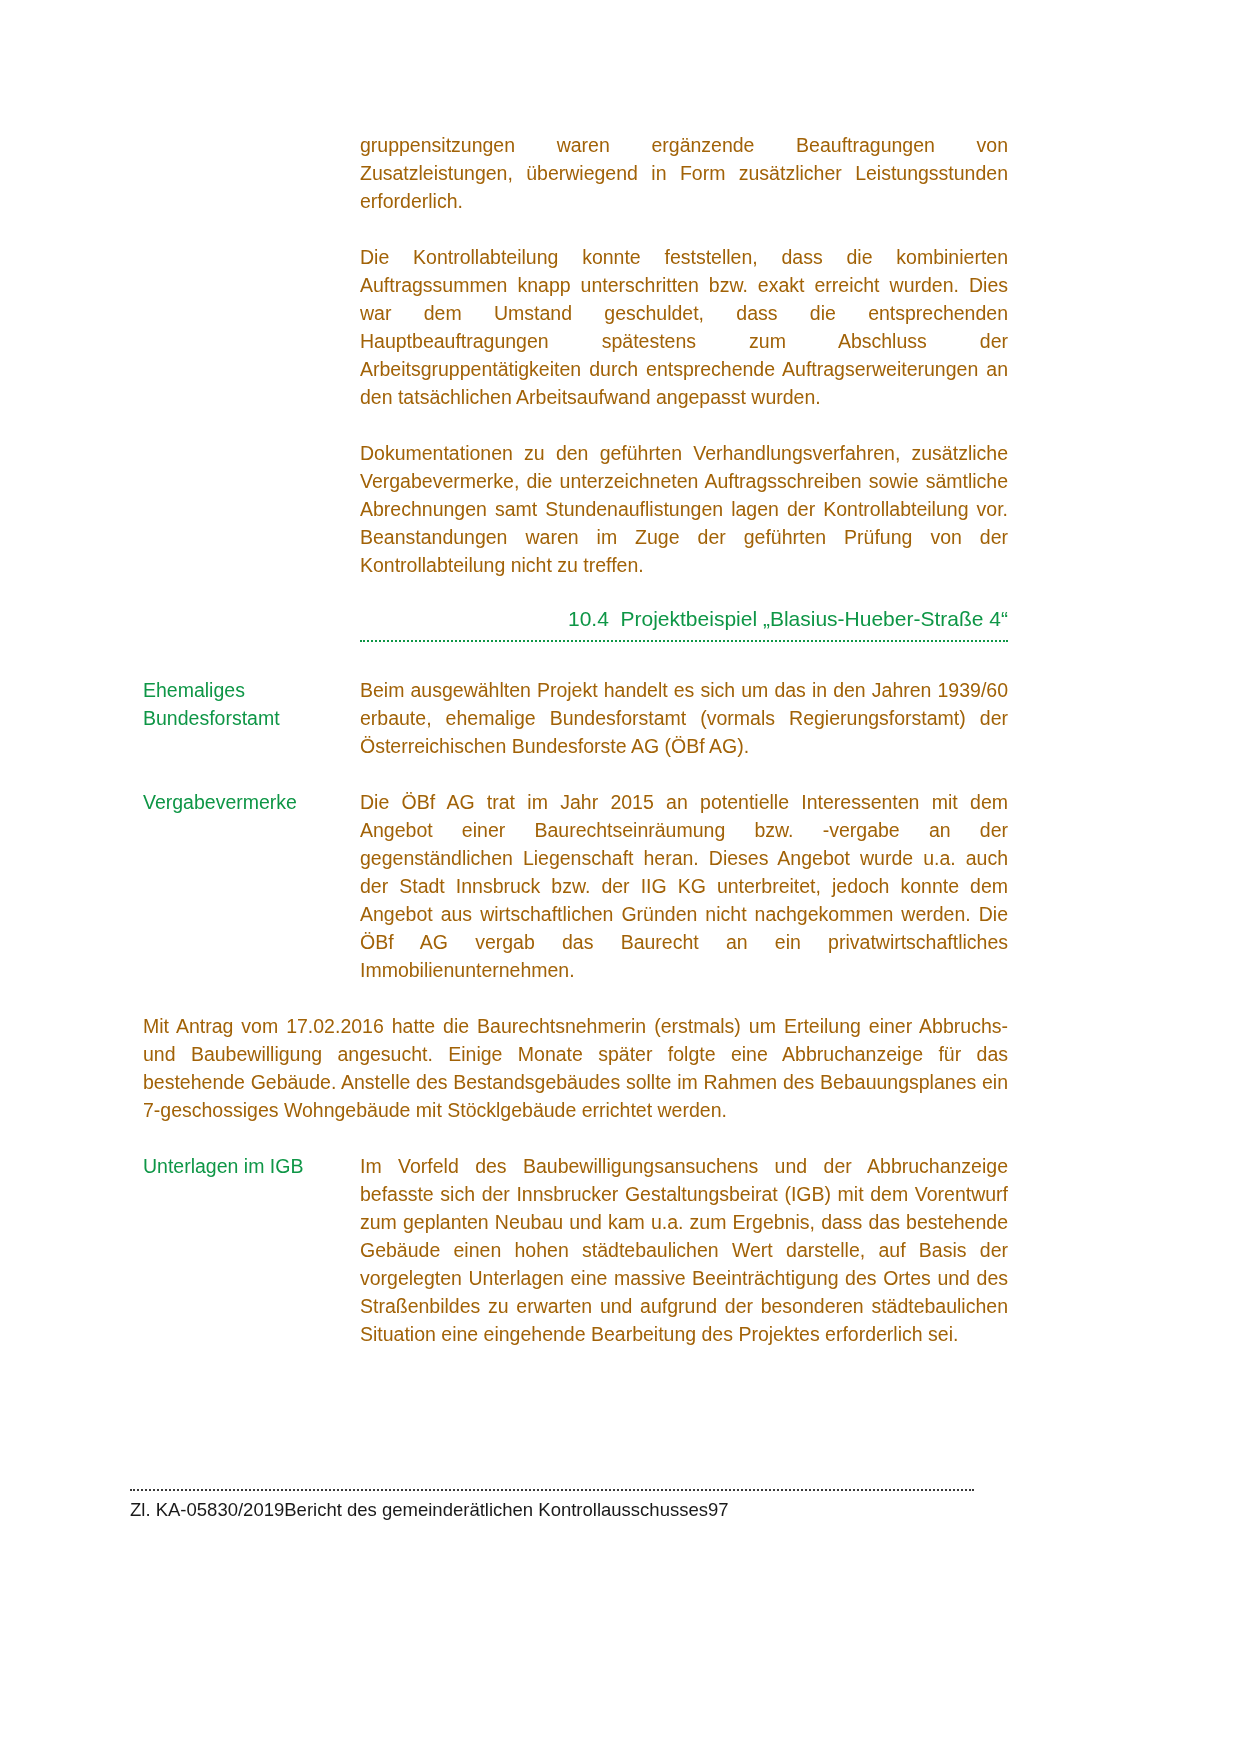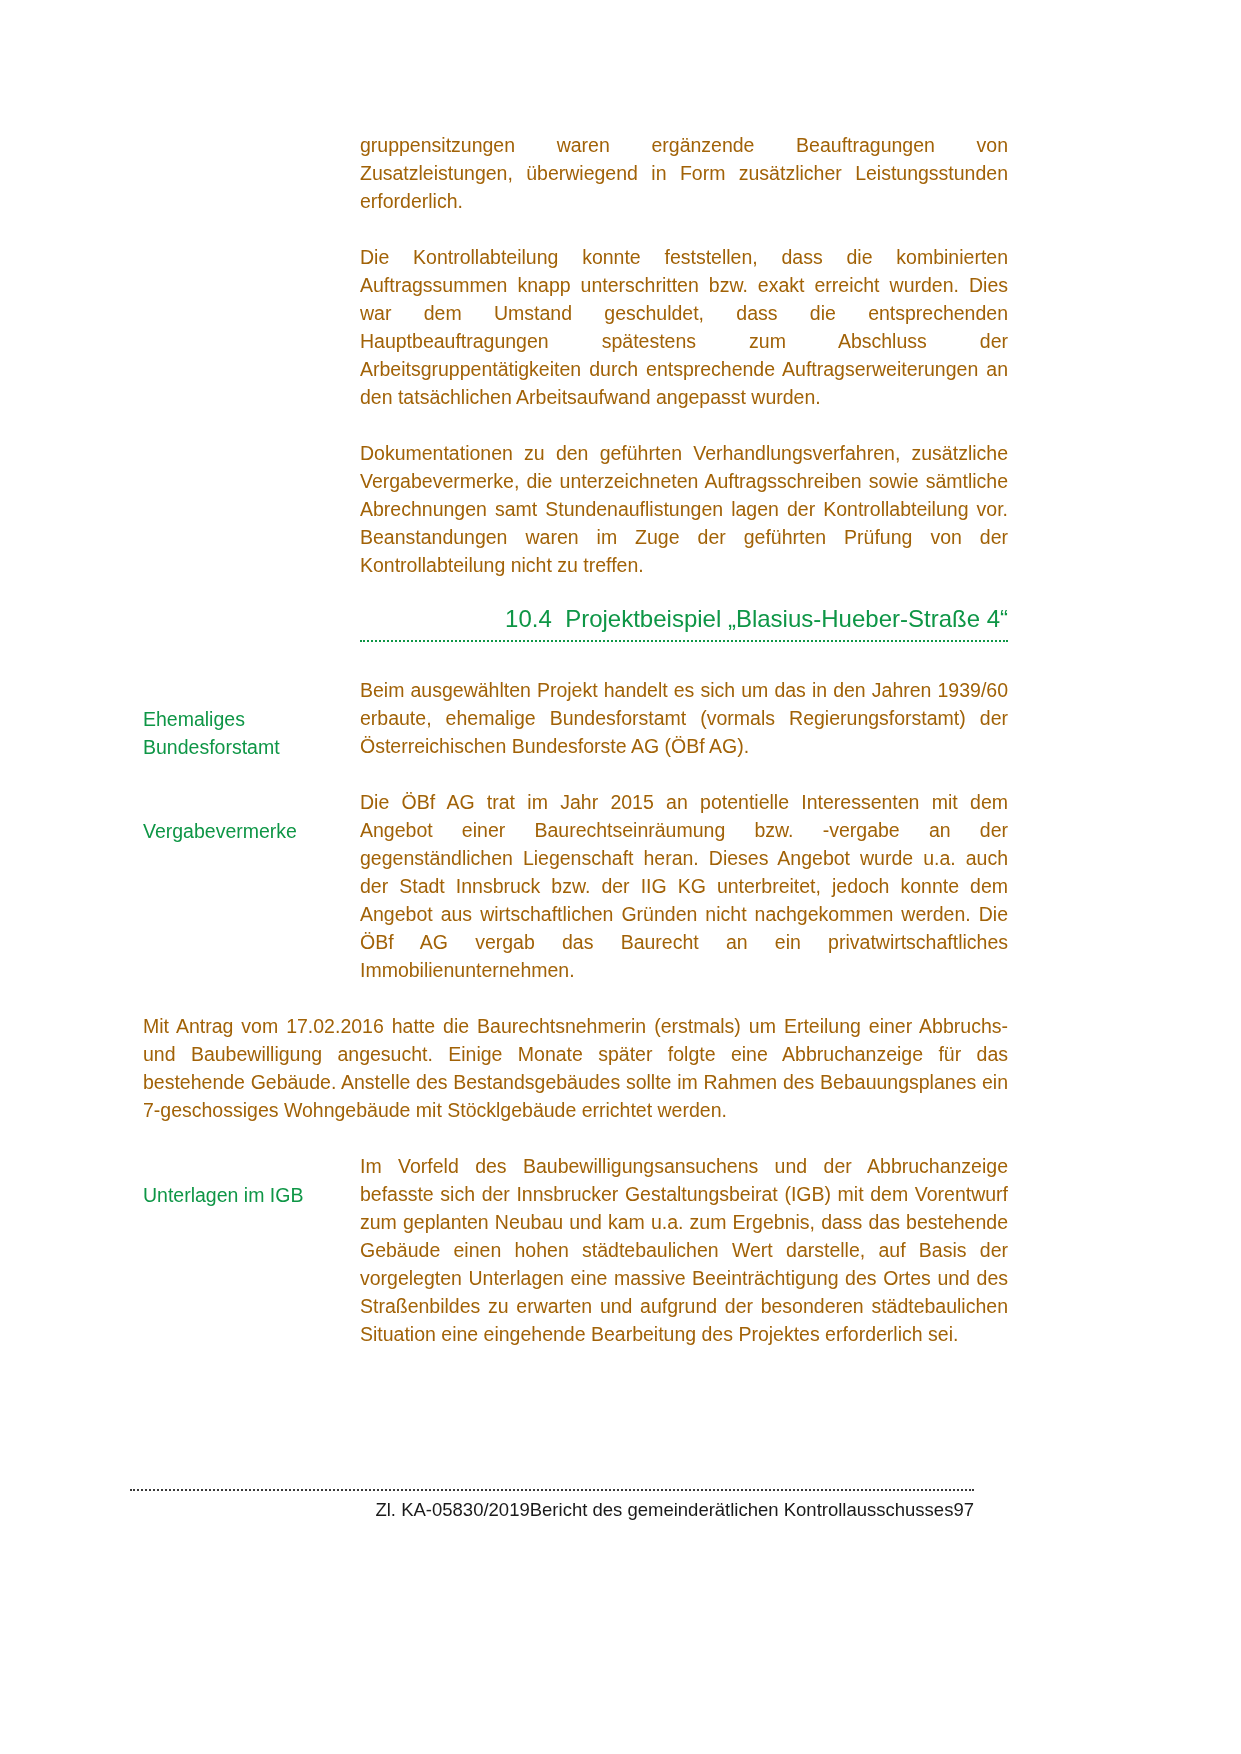--- a/index.html
+++ b/index.html
@@ -21,59 +21,58 @@
     position: absolute;
     left: 143px;
     top: 131px;
     width: 865px;
   }
   .row { display: flex; align-items: flex-start; }
   .label-col {
     flex: 0 0 217px;
     width: 217px;
     padding-right: 14px;
-    margin-top: 29px;
   }
   .text-col { flex: 1 1 auto; min-width: 0; }
   .body-par {
     font-size: 19.5px;
     line-height: 28px;
     text-align: justify;
     margin: 0 0 28px 0;
     color: #a16207;
   }
   .margin-label {
     display: block;
     font-size: 19.5px;
     line-height: 28px;
     color: #0e9646;
   }
   .section-heading {
-    font-size: 24px;
+    font-size: 21px;
     font-weight: normal;
     color: #0e9646;
     text-align: right;
     line-height: 24px;
     margin: 12px 0 34px 0;
     padding-bottom: 9px;
     border-bottom: 2px dotted #0e9646;
   }
   .footer {
     position: absolute;
     left: 130px;
     top: 1489px;
     width: 844px;
   }
   .footer-rule {
     height: 0;
     border-top: 2px dotted #3a3a3a;
   }
   .footer-row {
     display: flex;
-    justify-content: flex-end;
+    justify-content: flex-start;
     align-items: baseline;
     margin-top: 7px;
     font-size: 18.5px;
     line-height: 24px;
     color: #1a1a1a;
   }
 </style>
 </head>
 <body>
 

